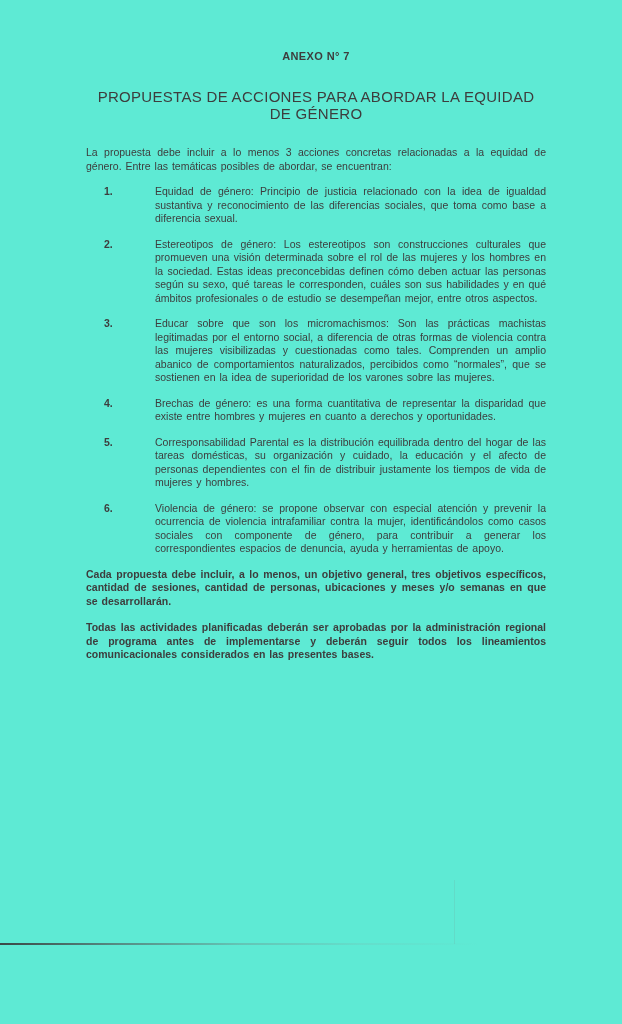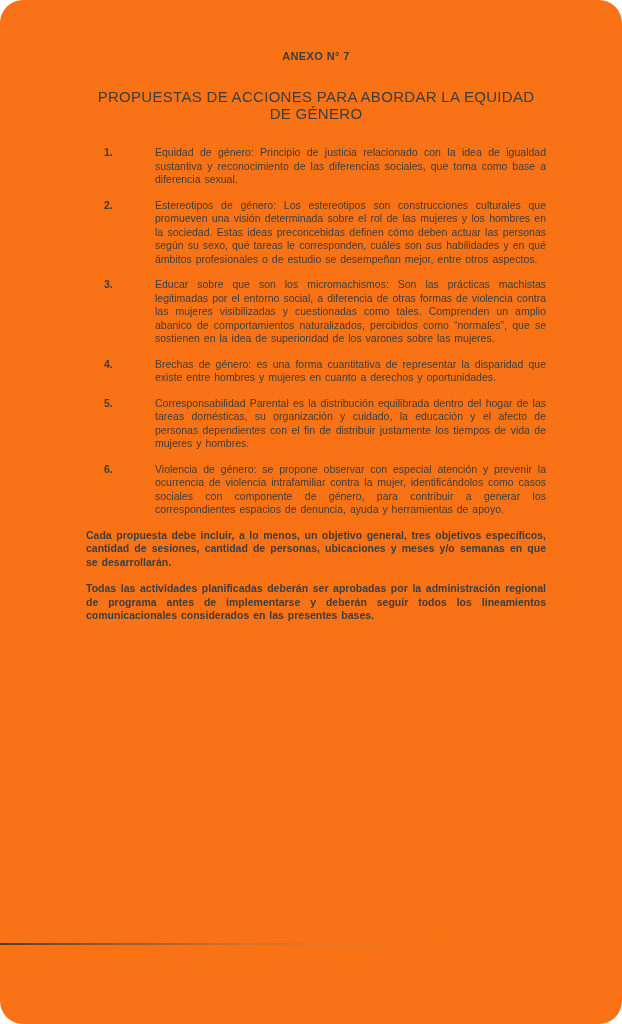--- a/index.html
+++ b/index.html
@@ -4,25 +4,24 @@
 <style>
   html, body {
     margin: 0;
     padding: 0;
     background: #ffffff;
   }
   .scan-page {
     position: relative;
     width: 622px;
     height: 1024px;
-    background: #f97316;
+    background: #5eead4;
     overflow: hidden;
     font-family: "Liberation Sans", sans-serif;
     color: #3d3d3d;
-    border-radius: 23px;
   }
   .content {
     padding: 50px 76px 0 86px;
   }
   .doc-title {
     text-align: center;
     font-size: 11px;
     font-weight: bold;
     letter-spacing: 0.4px;
     margin: 0 0 26px 0;
@@ -98,20 +97,21 @@
 </head>
 <body>
 
 <div class="scan-page">
   <div class="content">
 
     <h1 class="doc-title">ANEXO N° 7</h1>
 
     <h2 class="doc-subtitle">PROPUESTAS DE ACCIONES PARA ABORDAR LA EQUIDAD DE GÉNERO</h2>
 
+    <p class="intro">La propuesta debe incluir a lo menos 3 acciones concretas relacionadas a la equidad de género. Entre las temáticas posibles de abordar, se encuentran:</p>
 
     <div class="numbered-list">
 
       <div class="list-item">
         <span class="item-number">1.</span>
         <span class="item-text">Equidad de género: Principio de justicia relacionado con la idea de igualdad sustantiva y reconocimiento de las diferencias sociales, que toma como base a diferencia sexual.</span>
       </div>
 
       <div class="list-item">
         <span class="item-number">2.</span>

